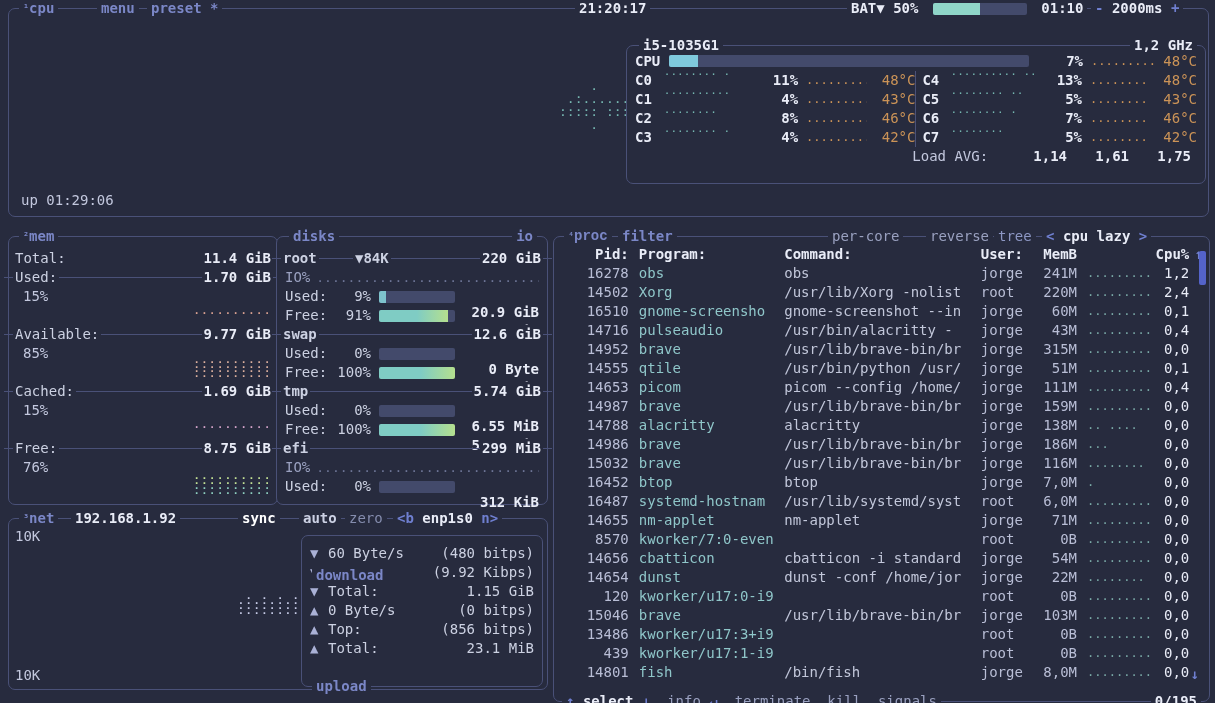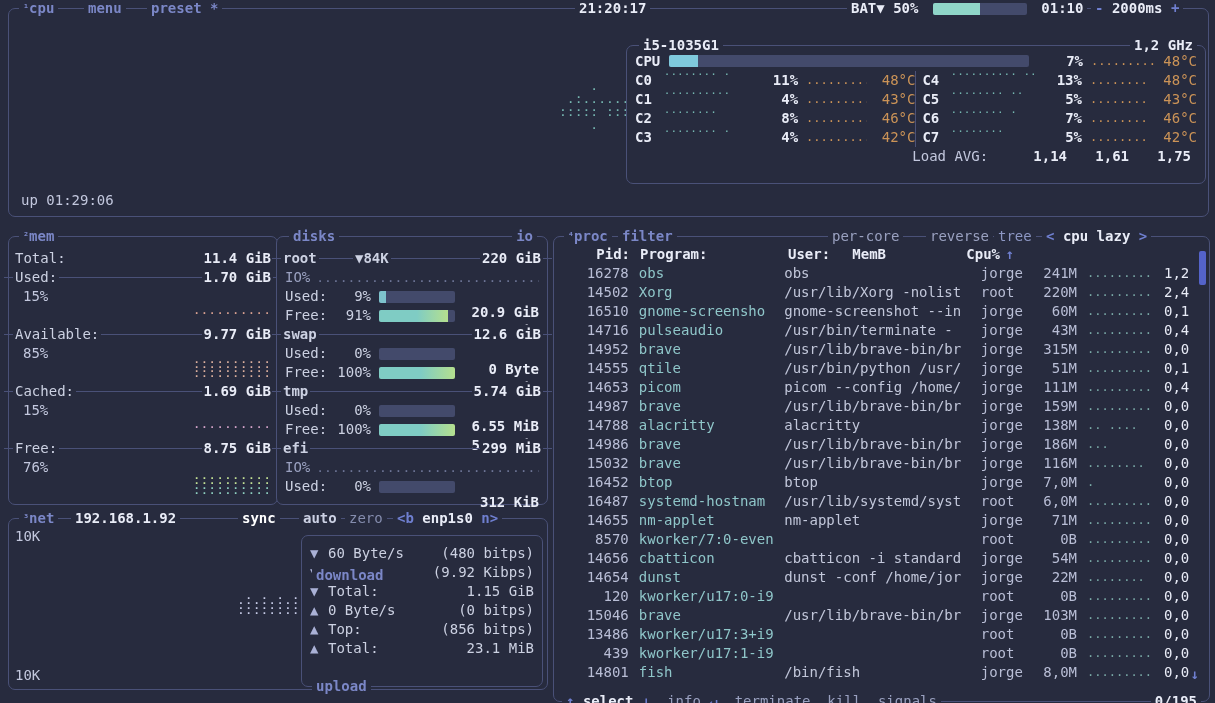--- a/index.html
+++ b/index.html
@@ -61,21 +61,21 @@
   .io-dots{color:#6d7596;font-size:13px;overflow:hidden;flex:1;margin-left:6px;}
 </style>
 </head>
 <body>
 
 <div class="screen">
 
   <div class="box" style="left:8px;top:8px;width:1199px;height:207px;">
     <span class="btitle" style="left:10px;">
       <span class="sup">¹</span><span>cpu</span></span>
-    <span class="btitle" style="left:75px;">menu</span>
+    <span class="btitle" style="left:88px;">menu</span>
     <span class="btitle" style="left:138px;">preset *</span>
     <span class="btitle white" style="left:566px;">21:20:17</span>
     <span class="btitle" style="left:838px;">
       <span class="white">BAT▼</span>
       <span class="white">50%</span>
       <span class="bar" style="width:94px;margin:0 6px;"><span class="fill" style="display: block; background: rgb(143, 213, 200); width: 50%;"></span></span>
       <span class="white">01:10</span>
     </span>
     <span class="btitle" style="left:1082px;">
       <span class="keytxt">-</span>
@@ -358,35 +358,36 @@
           <div class="dl-row">
     <span class="arr">▲</span>
     <span class="lbl">Total:</span>
     <span class="val">23.1 MiB</span>
   </div>
         </div>
     </div>
   </div>
 
   <div class="box" style="left:553px;top:236px;width:655px;height:464px;">
-    <span class="btitle" style="left:10px;">
+    <span class="btitle" style="left:10px;font-family:Liberation Mono, monospace;">
       <span class="sup">⁴</span><span>proc</span></span>
     <span class="btitle" style="left:64px;">filter</span>
     <span class="btitle dimtxt" style="left:274px;color:var(--dim);font-weight:normal;">per-core</span>
     <span class="btitle dimtxt" style="left:372px;color:var(--dim);font-weight:normal;">reverse</span>
     <span class="btitle" style="left:440px;color:#8d97c4;font-weight:normal;">tree</span>
     <span class="btitle" style="left:488px;">
       <span class="keytxt">&lt;</span>
       <span class="white">cpu lazy</span>
       <span class="keytxt">&gt;</span>
     </span>
 
     <div class="prow phead" style="position:absolute;left:6px;right:6px;top:8px;">
       <span class="c-pid">Pid:</span>
       <span class="c-prog">Program:</span>
+      <span class="c-cmd">Command:</span>
       <span class="c-user">User:</span>
       <span class="c-mem">MemB</span>
       <span class="c-dots"></span>
       <span class="c-cpu">Cpu%</span>
       <span class="c-sp keytxt" style="text-align:right;">↑</span>
     </div>
     <div style="position:absolute;left:6px;right:6px;top:27px;">
         <div class="prow">
     <span class="c-pid">16278</span>
     <span class="c-prog">obs</span>
@@ -413,21 +414,21 @@
     <span class="c-cmd">gnome-screenshot --in</span>
     <span class="c-user">jorge</span>
     <span class="c-mem">60M</span>
     <span class="c-dots">.........</span>
     <span class="c-cpu">0,1</span>
     <span class="c-sp"></span>
   </div>
         <div class="prow">
     <span class="c-pid">14716</span>
     <span class="c-prog">pulseaudio</span>
-    <span class="c-cmd">/usr/bin/terminate -</span>
+    <span class="c-cmd">/usr/bin/alacritty -</span>
     <span class="c-user">jorge</span>
     <span class="c-mem">43M</span>
     <span class="c-dots">.........</span>
     <span class="c-cpu">0,4</span>
     <span class="c-sp"></span>
   </div>
         <div class="prow">
     <span class="c-pid">14952</span>
     <span class="c-prog">brave</span>
     <span class="c-cmd">/usr/lib/brave-bin/br</span>

